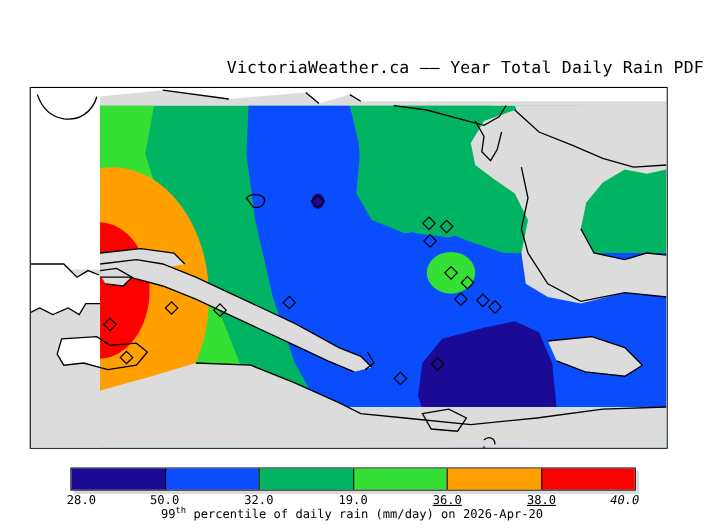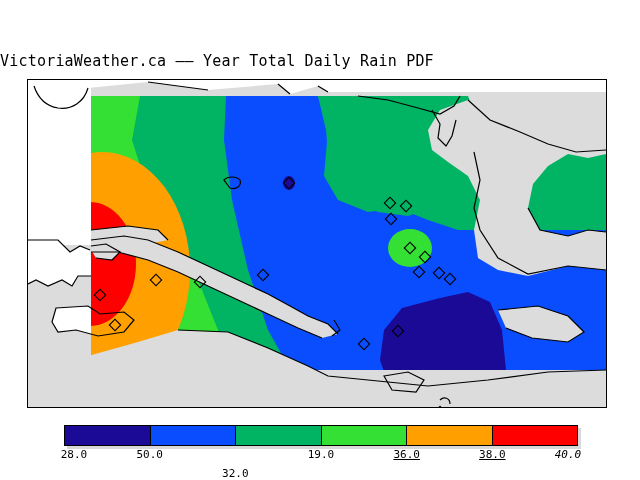--- a/index.html
+++ b/index.html
@@ -8,21 +8,21 @@
     width:640px;height:480px;
     background:#ffffff;
     font-family:"DejaVu Sans Mono","Liberation Mono",monospace;
     overflow:hidden;position:relative;
   }
   #root{position:absolute;inset:0;}
 
   
   .title{
     position:absolute;left:0;top:52px;width:640px;
-    text-align:left;
+    text-align:right;
     font-family:"DejaVu Sans Mono","Liberation Mono",monospace;
     font-size:15px;letter-spacing:0.2px;color:#000;
     white-space:nowrap;
   }
 
   
   .map-frame{
     position:absolute;left:27px;top:79px;width:580px;height:329px;
     background:#ffffff;
     border:1px solid #000;
@@ -205,21 +205,24 @@
         <div class="cbar-cell" style="background: rgb(10, 77, 255);"></div>
         <div class="cbar-cell" style="background: rgb(0, 180, 100);"></div>
         <div class="cbar-cell" style="background: rgb(51, 224, 51);"></div>
         <div class="cbar-cell" style="background: rgb(255, 160, 0);"></div>
         <div class="cbar-cell" style="background: rgb(255, 0, 0);"></div>
       </div>
   </div>
   <div class="cbar-ticks" id="cbar-ticks">
       <div class="tick-label" style="left: 74px;">28.0</div>
       <div class="tick-label" style="left: 149.667px;">50.0</div>
-      <div class="tick-label" style="left: 235.333px; margin-top: 19px;">32.0</div>
+      <div class="tick-label" style="left: 235.333px;">32.0</div>
       <div class="tick-label" style="left: 321px;">19.0</div>
       <div class="tick-label" style="left: 406.667px; text-decoration: underline;">36.0</div>
       <div class="tick-label" style="left: 492.333px; text-decoration: underline;">38.0</div>
       <div class="tick-label" style="left: 568px; font-style: italic;">40.0</div>
     </div>
 
+  <div class="caption">
+    <span>99</span><sup>th</sup><span> percentile of daily rain (mm/day) on 2026-Apr-20</span>
+  </div>
 
 </div>
 
 </body></html>

